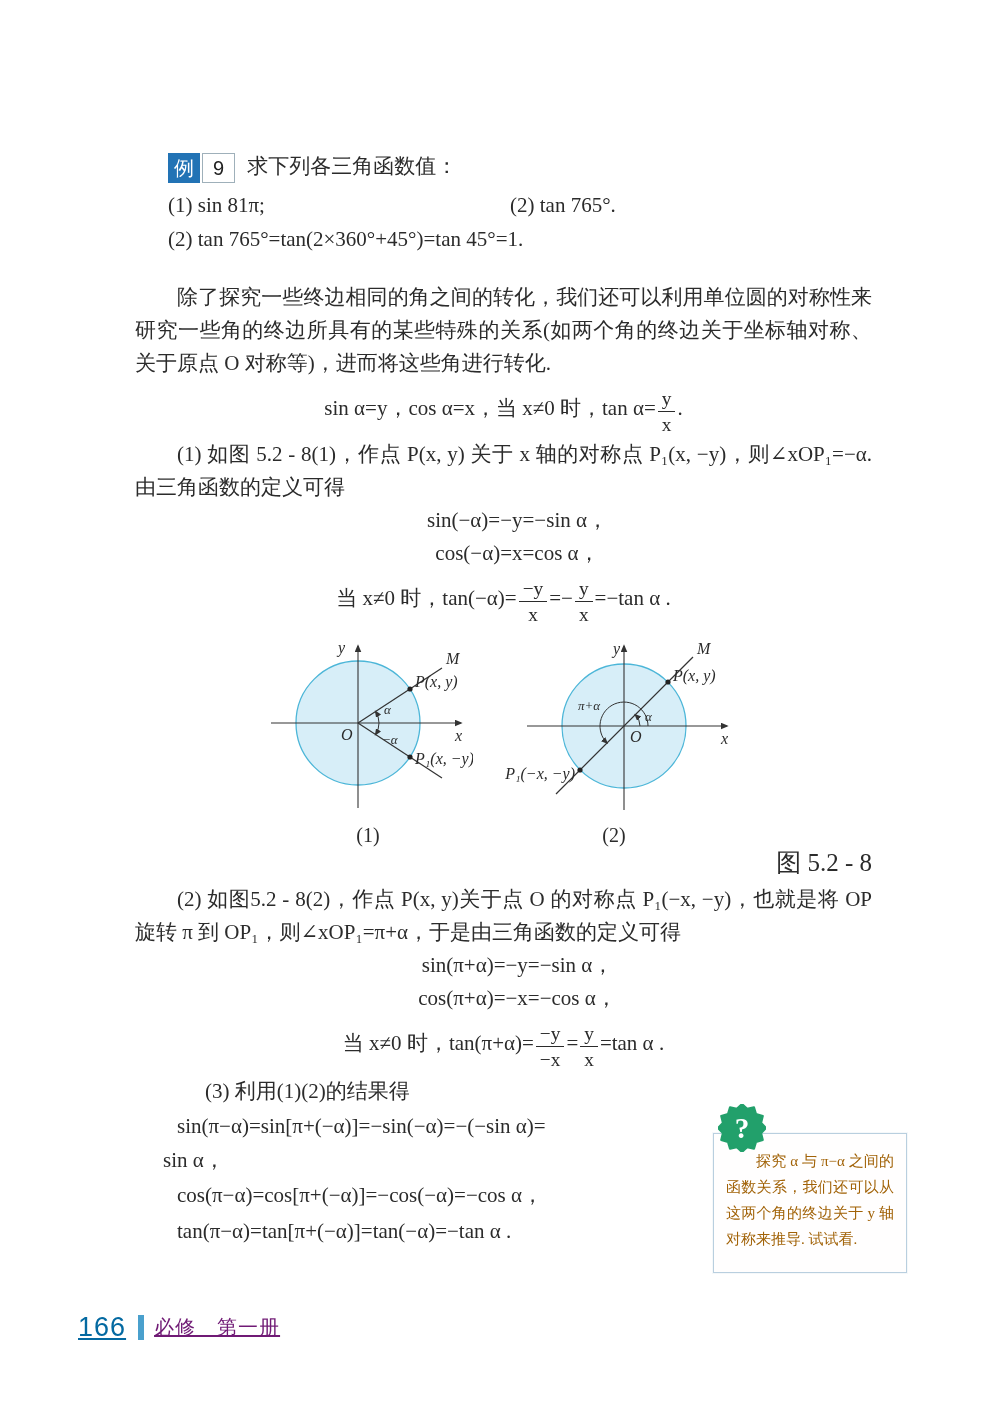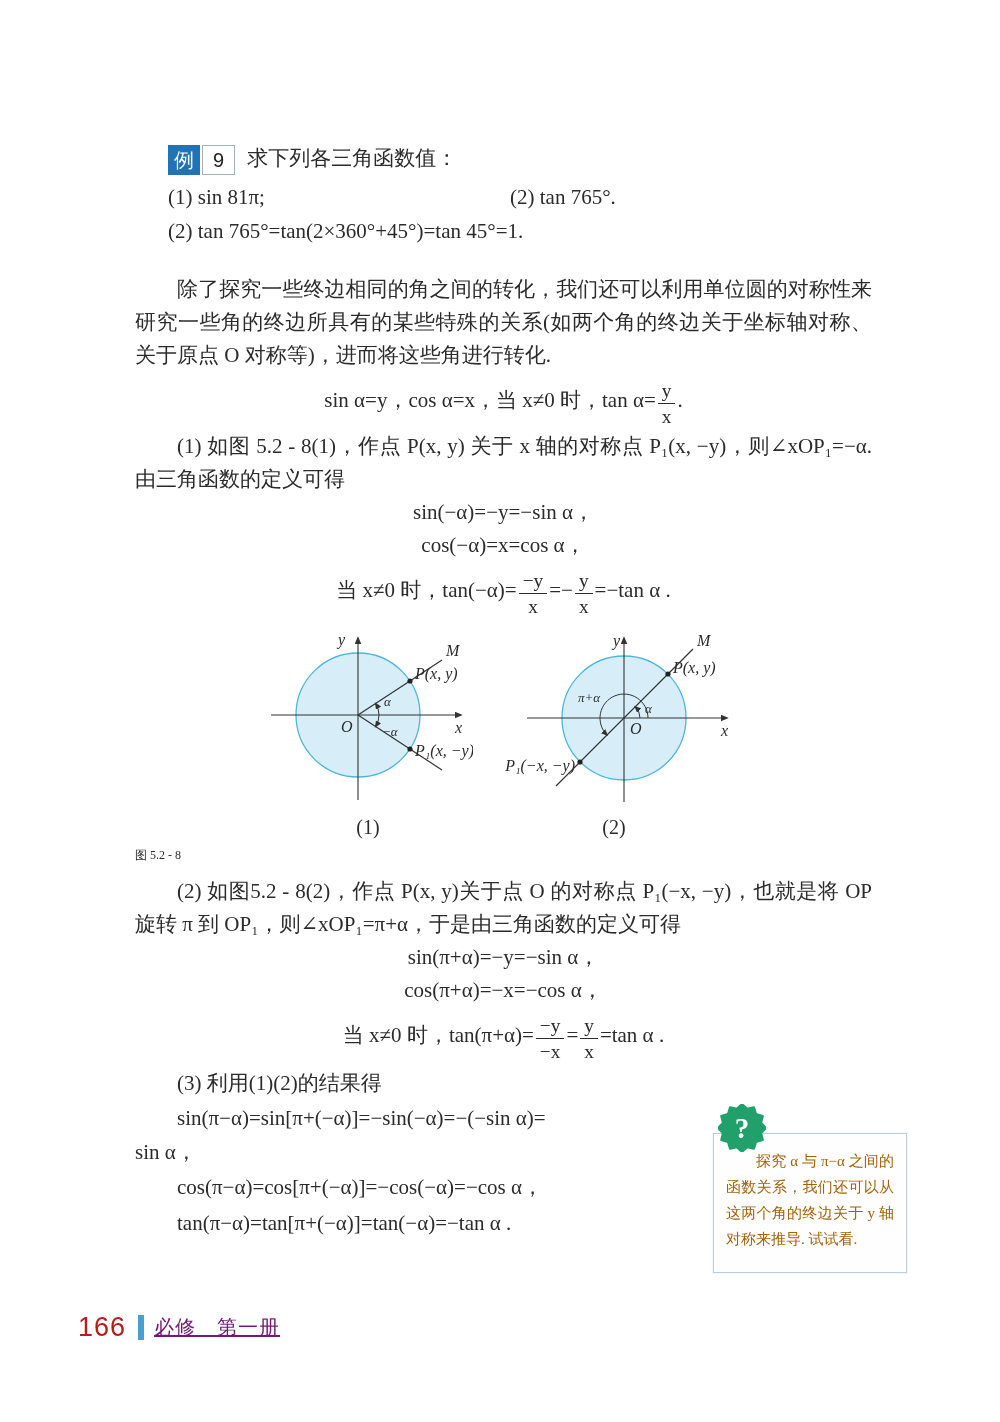--- a/index.html
+++ b/index.html
@@ -9,21 +9,21 @@
     width: 1000px;
     height: 1422px;
     background: #ffffff;
     font-family: "Liberation Serif", "DejaVu Serif", serif;
     color: #2b2b2b;
     overflow: hidden;
   }
   .content {
     position: absolute;
     left: 135px;
-    top: 138px;
+    top: 146px;
     width: 737px;
     font-size: 21px;
     line-height: 33px;
   }
 
   
   .example-block { padding-left: 33px; }
   .ex-title-row { line-height: 40px; height: 42px; }
   .badge { display: inline-block; vertical-align: middle; margin-right: 12px; }
   .badge-li {
@@ -53,33 +53,33 @@
     font-size: 0.92em; line-height: 1.1; margin: 0 2px;
   }
   .frac .num { display: block; padding: 1px 4px 2px; }
   .frac .den { display: block; border-top: 1.4px solid #2b2b2b; padding: 2px 4px 0; }
 
   
   .figure-block { margin-top: 12px; }
   .fig-row { display: flex; margin-left: 128px; gap: 16px; }
   .fig { text-align: center; }
   .fig-label { line-height: 24px; font-size: 20px; }
-  .fig-caption { text-align: left; line-height: 28px; font-size: 12px; margin-top: 2px; }
+  .fig-caption { text-align: right; line-height: 28px; font-size: 25px; margin-top: 2px; }
   svg text {
     font-family: "Liberation Serif", "DejaVu Serif", serif;
     font-style: italic; fill: #2b2b2b;
   }
   svg .ang { font-size: 13px; }
   svg .lbl { font-size: 16px; }
 
   
   .part1-block { margin-top: 2px; }
   .part2-block { margin-top: 6px; }
   .part3-block { margin-top: 4px; }
-  .fline { line-height: 33px; }
+  .fline { line-height: 33px; margin-left: 28px; }
   .fline36 { line-height: 36px; }
   .indent2 { padding-left: 2em; }
 
   
   .hint-box {
     position: absolute; left: 713px; top: 1133px; width: 194px; min-height: 140px;
     border: 1px solid #b9cfdf; background: #fffefe;
     padding: 14px 12px 12px; box-shadow: 0 0 0 1px rgba(185,207,223,0.15);
   }
   .hint-text {
@@ -88,22 +88,23 @@
   }
   .hint-badge { position: absolute; left: 4px; top: -30px; width: 48px; height: 48px; }
   .hint-badge text {
     font-style: normal; font-weight: bold; fill: #ffffff;
     font-size: 28px; font-family: "Liberation Serif", serif;
   }
 
   
   .footer { position: absolute; left: 78px; top: 1312px; display: flex; align-items: center; }
   .page-num {
-    font-family: "Liberation Sans", sans-serif; font-size: 27px; color: #b91c1c;
+    font-family: "Liberation Sans", sans-serif; font-size: 27px; color: #0369a1;
     letter-spacing: 1px;
+    text-decoration: underline;
   }
   .footer-bar { width: 6px; height: 25px; background: #4aa0cd; margin: 0 10px 0 12px; }
   .footer-text { font-size: 20px; color: #701a75; letter-spacing: 1px; text-decoration: underline; }
 </style>
 </head>
 <body>
 
 <div class="page">
   <div class="content">
 

